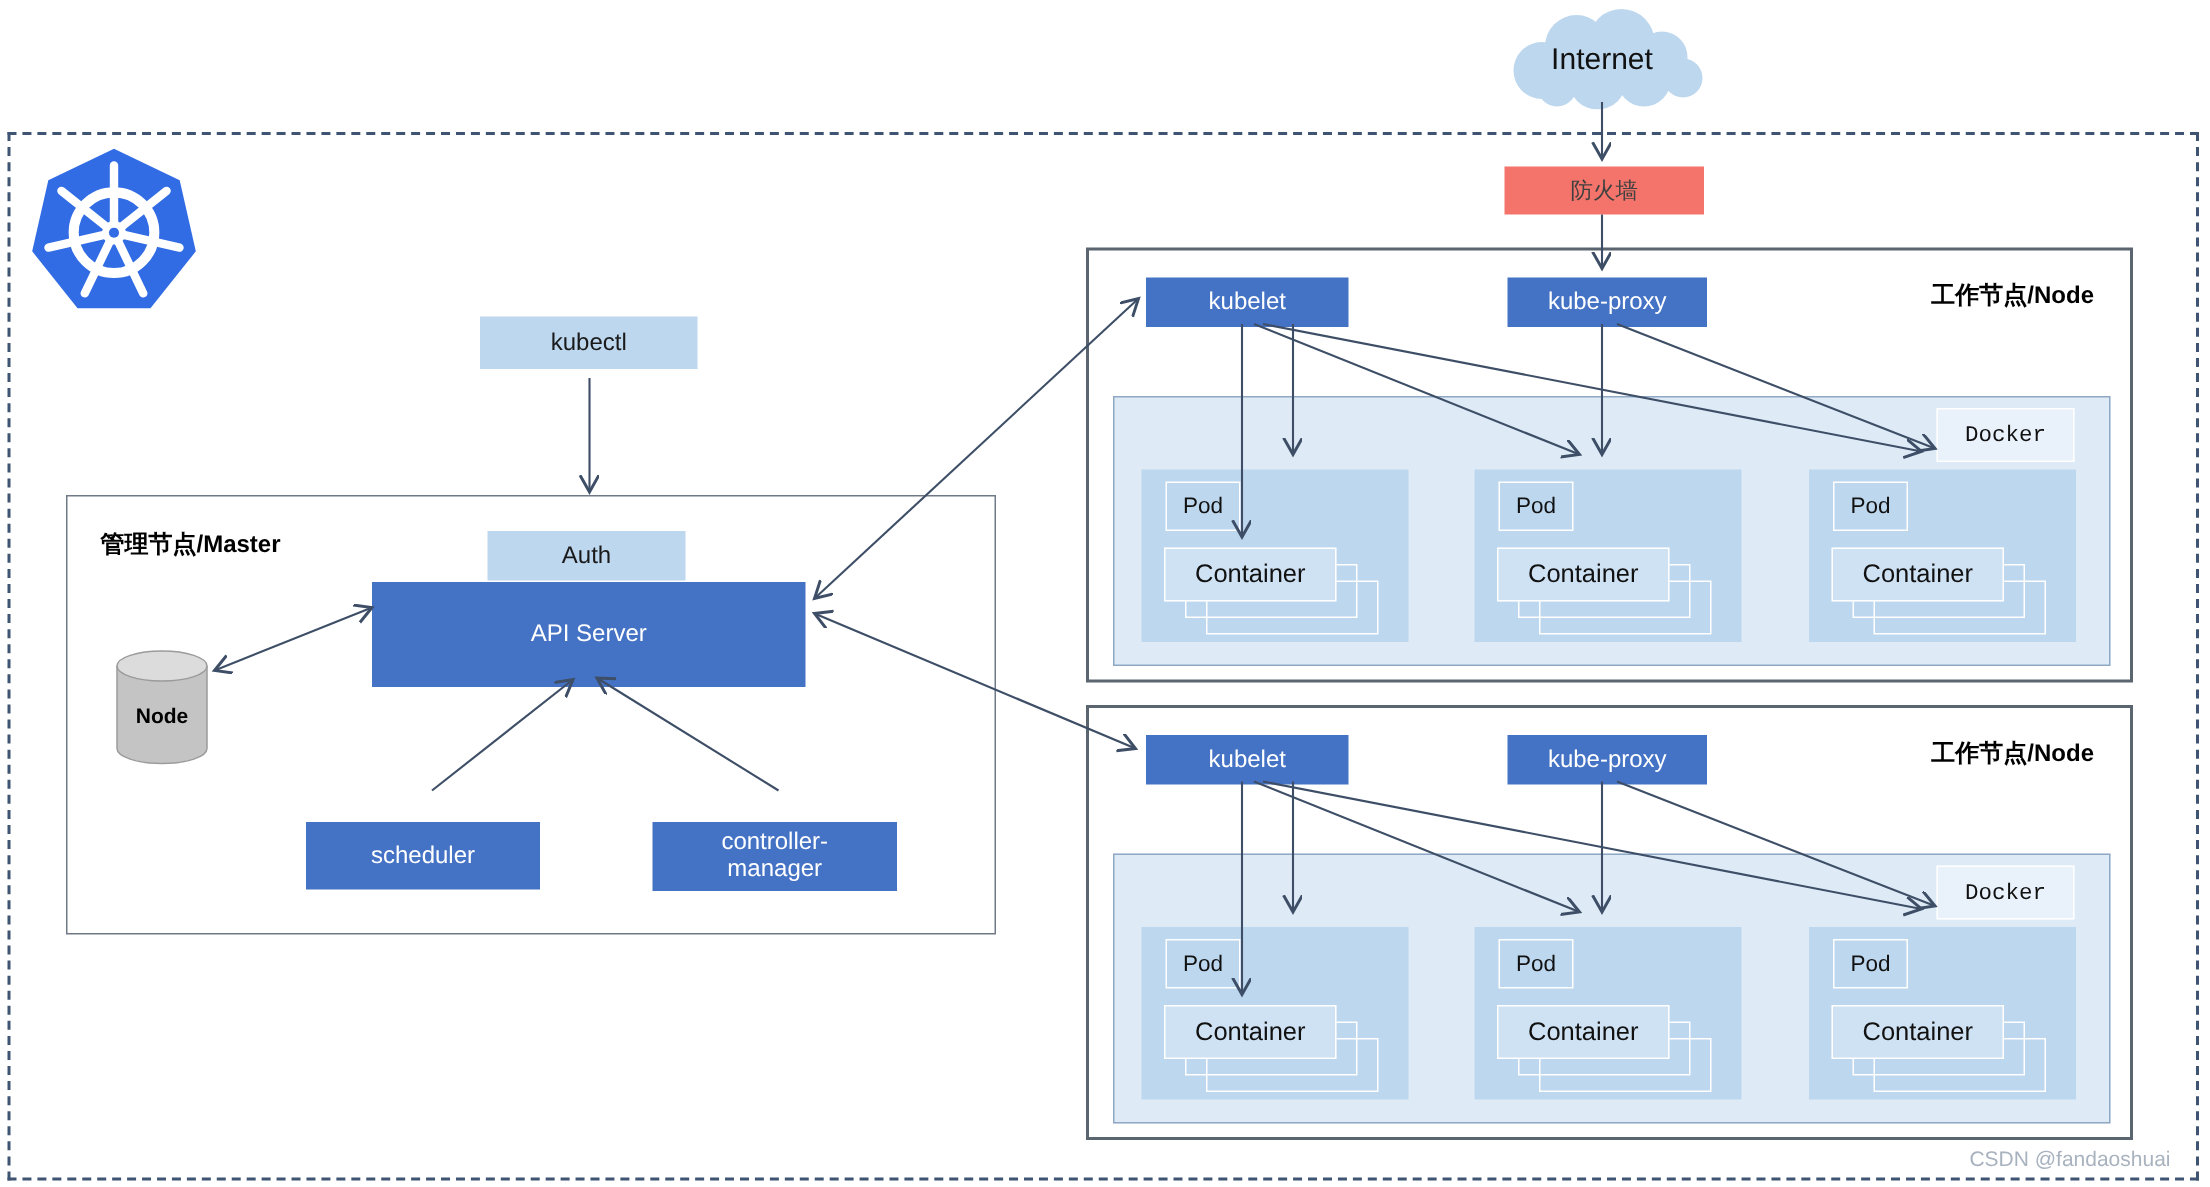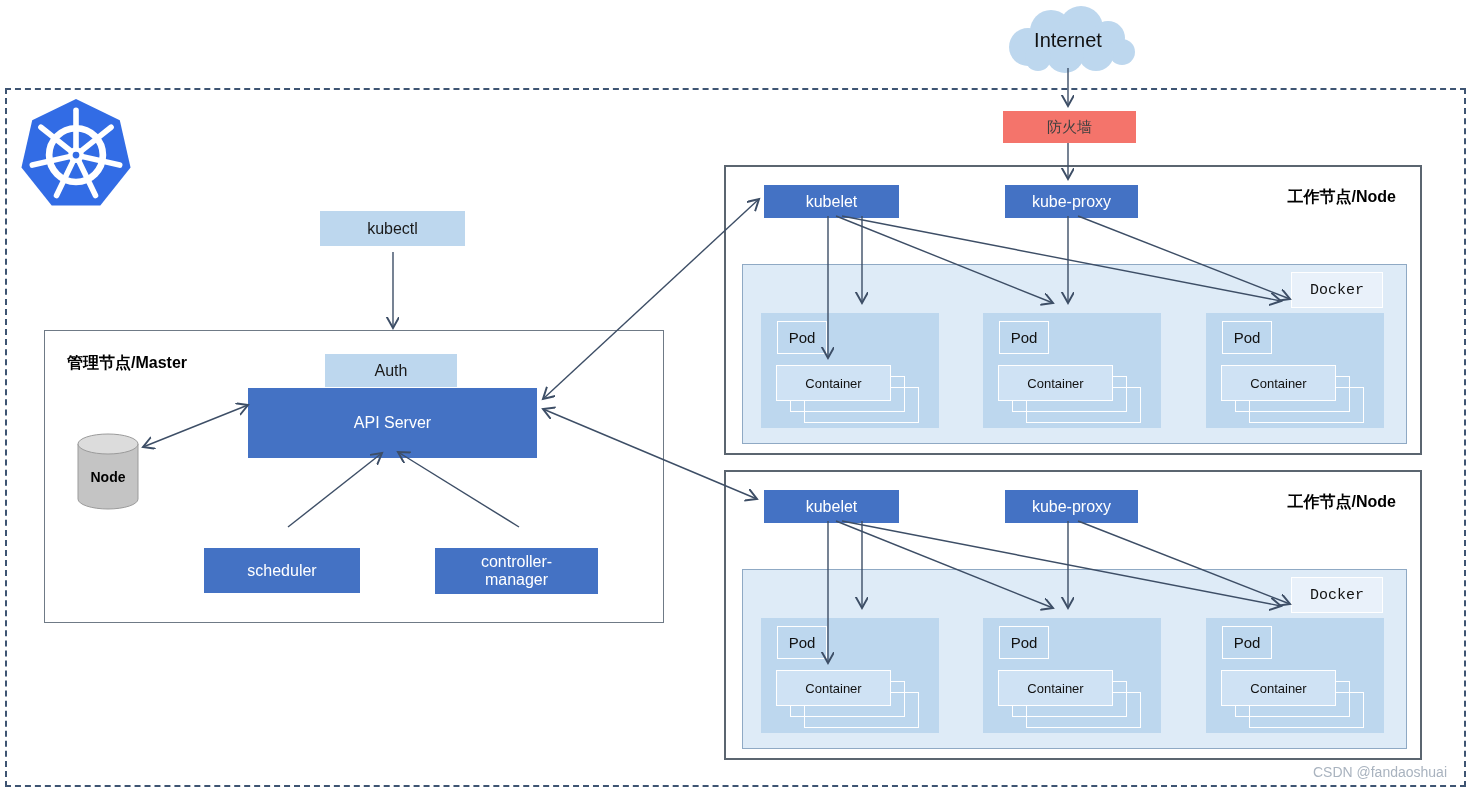--- a/index.html
+++ b/index.html
@@ -32,21 +32,21 @@
   .docker-label { position:absolute; right:23px; top:7px; width:92px; height:36px;
                   background:#E9F1FA; border:1.5px solid #fff; color:#111;
                   display:flex; align-items:center; justify-content:center; font-size:15px;font-family:Liberation Mono, monospace; }
   .pod { position:absolute; top:48px; width:178px; height:115px; background:#BDD7EE; }
   .pod.p1 { left:18px; } .pod.p2 { left:240px; } .pod.p3 { left:463px; }
   .pod-label { position:absolute; left:16px; top:8px; width:50px; height:33px;
                border:1.5px solid #fff; color:#111; display:flex; align-items:center;
                justify-content:center; font-size:15px; }
   .container-box { position:absolute; left:15px; top:52px; width:115px; height:36px;
                    background:#CFE2F4; border:1.5px solid #fff; color:#111;
-                   display:flex; align-items:center; justify-content:center; font-size:13px; }
+                   display:flex; align-items:center; justify-content:center; font-size:17px; }
   .stack { position:absolute; width:115px; height:36px; border:1.5px solid #fff; background:transparent; }
   .stack.s1 { left:29px; top:63px; }
   .stack.s2 { left:43px; top:74px; }
 
   
   .master-box { left:44px; top:310px; width:620px; height:293px;
                 border:1.5px solid #6F7A86; background:#fff;margin-top:20px; }
   .master-title { position:absolute; left:22px; top:22px; font-size:16px; font-weight:bold; color:#000; }
   .auth  { position:absolute; left:280px; top:23px; width:132px; height:33px; }
   .apiserver { position:absolute; left:203px; top:57px; width:289px; height:70px; }

